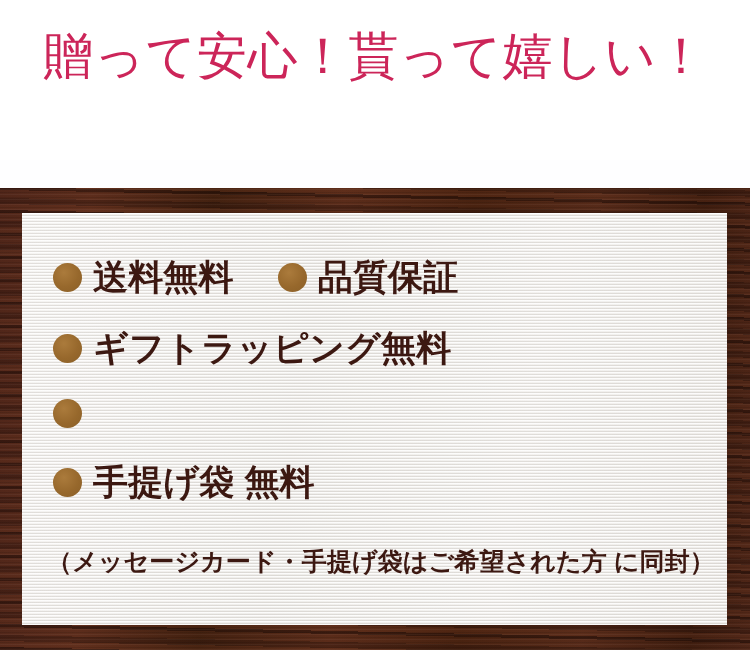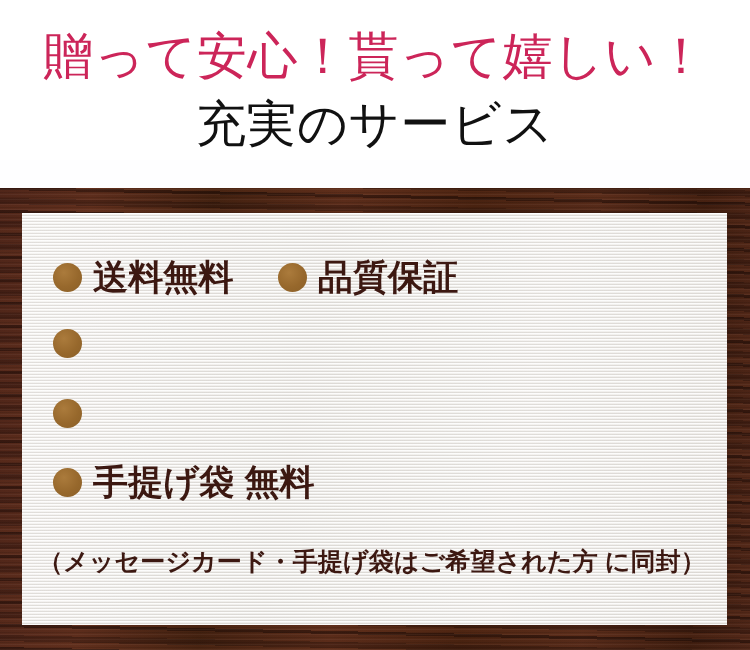--- a/index.html
+++ b/index.html
@@ -171,40 +171,39 @@
     font-weight: 700;
     font-size: 35px;
     line-height: 38px;
     color: #3c1811;
     letter-spacing: 0.005em;
   }
 
   
   .note {
     position: absolute;
-    left: 16px;
+    left: 25px;
     top: 333px;
     font-family: "Liberation Sans", "DejaVu Sans", sans-serif;
     font-weight: 700;
     font-size: 25px;
     line-height: 30px;
     color: #3c1811;
     white-space: nowrap;
     letter-spacing: 0.005em;
     text-align: right;
   }
 </style>
 </head>
 <body>
 
 <div id="page">
 
   <div class="header">
     <div class="header-line header-line-1">贈って安心！貰って嬉しい！</div>
-    <div class="header-line header-line-2">充実のサービス</div>
   </div>
 
   <div class="wood-frame"></div>
 
   <div class="panel">
     <div class="feature-list">
 
       <div class="feature-row row-0">
         <div class="feature-item indent-first">
           <span class="bullet"></span>
@@ -212,20 +211,21 @@
         </div>
         <div class="feature-item indent-second">
           <span class="bullet"></span>
           <span class="feature-label">品質保証</span>
         </div>
       </div>
 
       <div class="feature-row row-1">
         <div class="feature-item indent-first">
           <span class="bullet"></span>
+          <span class="feature-label">ギフトラッピング無料</span>
         </div>
       </div>
 
       <div class="feature-row row-2">
         <div class="feature-item indent-first">
           <span class="bullet"></span>
         </div>
       </div>
 
       <div class="feature-row row-3">

